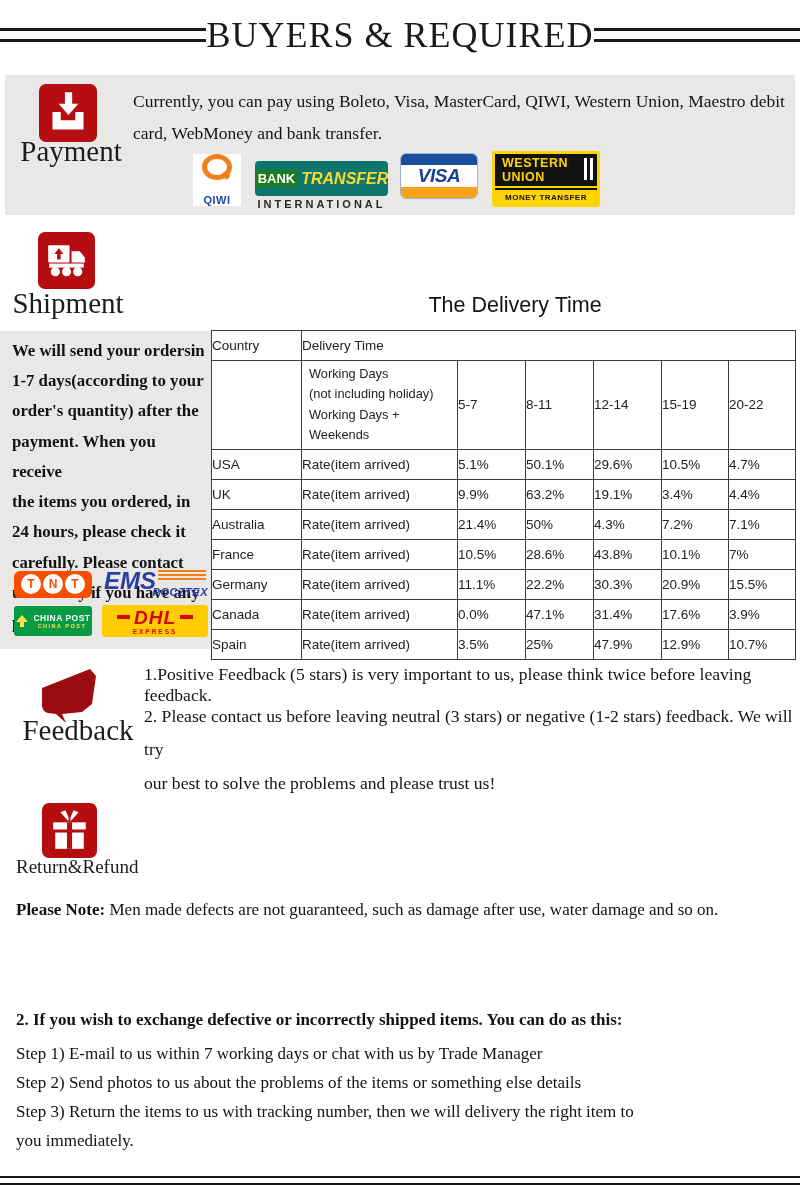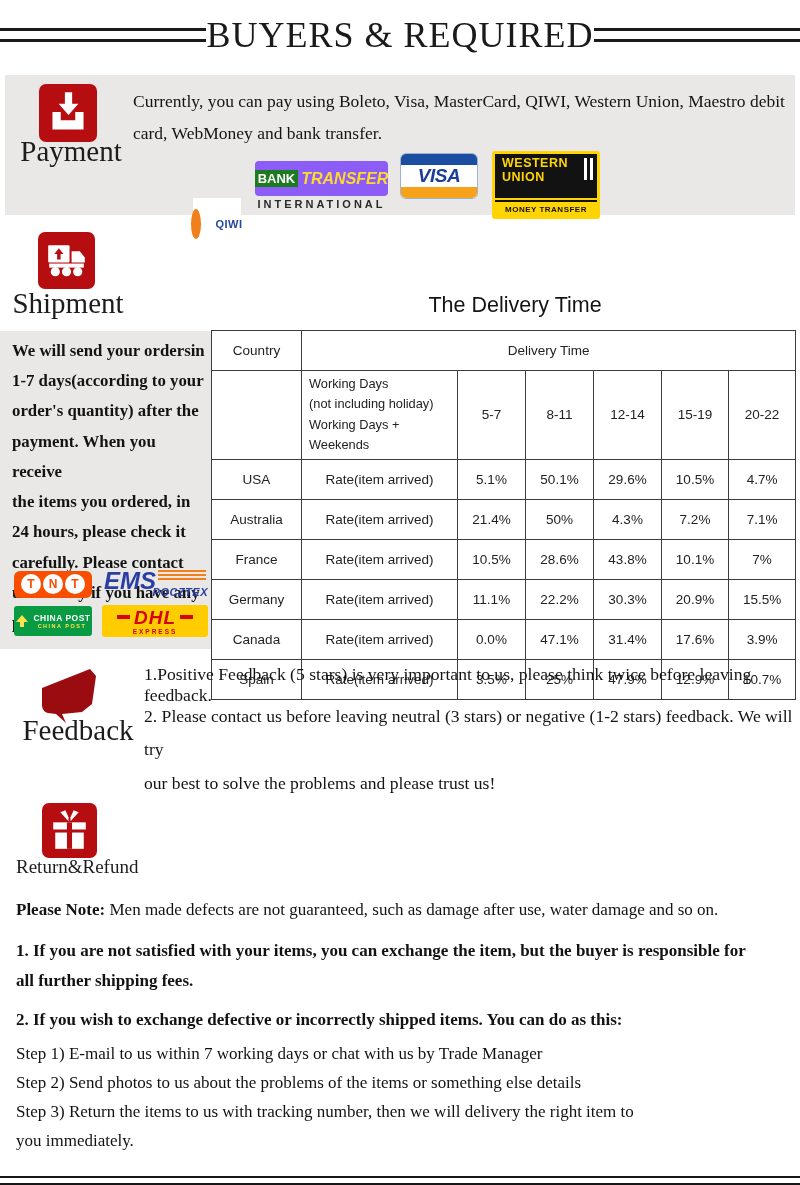--- a/index.html
+++ b/index.html
@@ -13,39 +13,39 @@
 
   
   .paybox{position:absolute;top:75px;left:5px;width:790px;height:140px;background:#e9e8e6;}
   .icon-tile{background:#b60d10;border-radius:7px;position:absolute;}
   .pay-icon{left:34px;top:9px;width:58px;height:58px;}
   .sec-label{position:absolute;font-size:29px;color:#1c1c1c;text-align:center;}
   .pay-label{left:10px;top:60px;width:112px;}
   .pay-desc{position:absolute;left:128px;top:10px;width:652px;font-size:17.5px;line-height:1.85;
             white-space:pre-line;color:#141414;}
   .logo{position:absolute;box-sizing:border-box;font-family:"Liberation Sans",sans-serif;}
-  .qiwi{left:188px;top:79px;width:48px;height:52px;background:#fff;display:flex;flex-direction:row;
-        align-items:center;justify-content:center;gap:14px;margin-top:44px;}
+  .qiwi{left:188px;top:79px;width:48px;height:52px;background:#fff;display:flex;flex-direction:column;
+        align-items:center;justify-content:center;gap:14px;}
   .qiwi .ring{width:20px;height:20px;border:5px solid #f08019;border-radius:50%;position:relative;}
   .qiwi .ring::after{content:"";position:absolute;right:-3px;bottom:-4px;width:6px;height:8px;
         background:#f08019;border-radius:0 0 6px 2px;transform:rotate(-25deg);}
   .qiwi .qiwi-txt{font-weight:bold;font-size:11px;color:#23479c;letter-spacing:.5px;}
   .bt{left:250px;top:86px;width:133px;}
-  .bt .bt-box{height:35px;background:#8b5cf6;border-radius:4px;display:flex;align-items:center;
+  .bt .bt-box{height:35px;background:#0f766e;border-radius:4px;display:flex;align-items:center;
         justify-content:center;gap:3px;}
   .bt .bt-bank{background:#1c7a1f;color:#fff;font-weight:bold;font-size:13px;padding:1px 3px;}
   .bt .bt-transfer{color:#ffd92b;font-weight:bold;font-style:italic;font-size:16px;}
   .bt .bt-sub{margin-top:2px;text-align:center;font-size:11px;font-weight:bold;letter-spacing:3px;color:#2a2a2a;}
   .visa{left:395px;top:78px;width:78px;height:46px;background:#fff;border:1px solid #9db3d4;border-radius:6px;
         overflow:hidden;display:flex;flex-direction:column;}
   .visa .band-top{height:11px;background:#1b4ea0;}
   .visa .band-bot{height:11px;background:#f7a21b;}
   .visa .visa-mid{flex:1;display:flex;align-items:center;justify-content:center;}
   .visa .visa-txt{font-style:italic;font-weight:bold;font-size:19px;color:#1b3e9b;letter-spacing:-.5px;}
-  .wu{left:487px;top:76px;width:108px;height:68px;background:#ffd400;border-radius:3px;padding:3px;
+  .wu{left:487px;top:76px;width:108px;height:56px;background:#ffd400;border-radius:3px;padding:3px;
         display:flex;flex-direction:column;}
   .wu .wu-black{flex:1;background:#121212;position:relative;padding:3px 0 0 7px;}
   .wu .wu-txt{color:#ffd400;font-weight:900;font-size:12.5px;line-height:1.1;letter-spacing:.5px;}
   .wu .wu-bars{position:absolute;right:4px;top:4px;display:flex;gap:3px;}
   .wu .wu-bars i{display:block;width:3px;height:22px;background:#fff;}
   .wu .wu-strip{height:14px;display:flex;align-items:center;justify-content:center;border-top:2px solid #111;
         margin-top:2px;}
   .wu .wu-sub{font-weight:900;font-size:8px;color:#111;letter-spacing:.5px;}
 
   
@@ -79,21 +79,21 @@
         align-items:center;justify-content:center;font-family:"Liberation Sans",sans-serif;}
   .dhl .dhl-row{display:flex;align-items:center;gap:4px;}
   .dhl .dash{width:13px;height:4px;background:#d40511;}
   .dhl .dhl-txt{font-weight:900;font-style:italic;font-size:19px;color:#d40511;letter-spacing:1px;line-height:1;}
   .dhl .dhl-sub{font-weight:bold;font-size:6.5px;color:#d40511;letter-spacing:2px;margin-top:1px;}
 
   
   .dtable{position:absolute;left:211px;top:330px;width:584px;border-collapse:collapse;
         font-family:"Liberation Sans",sans-serif;font-size:13.5px;color:#222;background:#fff;
         table-layout:fixed;}
-  .dtable td{border:1px solid #3c3c3c;text-align:center;vertical-align:middle;padding:12px;}
+  .dtable td{border:1px solid #3c3c3c;text-align:left;vertical-align:middle;padding:0;}
   .dtable tr.r-head{height:30px;}
   .dtable tr.r-sub{height:65px;}
   .dtable tr.r-data{height:30px;}
   .dtable td.sub-desc{text-align:left;padding:3px 4px 3px 7px;font-size:12.8px;line-height:1.6;}
 
   
   .fb-icon{position:absolute;left:36px;top:666px;width:66px;height:62px;}
   .fb-label{left:6px;top:714px;width:144px;}
   .fb-t1{position:absolute;left:144px;top:664px;width:645px;font-size:17.6px;color:#141414;}
   .fb-t2{position:absolute;left:144px;top:700px;width:650px;font-size:17.6px;line-height:1.9;
@@ -258,20 +258,29 @@
     <tr class="r-data">
       <td>USA</td>
       <td>Rate(item arrived)</td>
       <td>5.1%</td>
       <td>50.1%</td>
       <td>29.6%</td>
       <td>10.5%</td>
       <td>4.7%</td>
     </tr>
     <tr class="r-data">
+      <td>UK</td>
+      <td>Rate(item arrived)</td>
+      <td>9.9%</td>
+      <td>63.2%</td>
+      <td>19.1%</td>
+      <td>3.4%</td>
+      <td>4.4%</td>
+    </tr>
+    <tr class="r-data">
       <td>Australia</td>
       <td>Rate(item arrived)</td>
       <td>21.4%</td>
       <td>50%</td>
       <td>4.3%</td>
       <td>7.2%</td>
       <td>7.1%</td>
     </tr>
     <tr class="r-data">
       <td>France</td>
@@ -326,22 +335,20 @@
     <svg viewBox="0 0 54 54" width="55" height="55">
       <polygon points="26,18 18,9 23,7 26,14" fill="#fff"></polygon>
       <polygon points="28,18 36,9 31,7 28,14" fill="#fff"></polygon>
       <rect x="11" y="19" width="32" height="7" fill="#fff"></rect>
       <rect x="13" y="29" width="28" height="16" fill="#fff"></rect>
       <rect x="24.5" y="19" width="5" height="26" fill="#b60d10"></rect>
     </svg>
   </div>
   <div class="sec-label rr-label">Return&amp;Refund</div>
   <div class="rr-note"><b>Please Note:</b><span> Men made defects are not guaranteed, such as damage after use, water damage and so on.</span></div>
-  <div class="rr-p1">1. If you are not satisfied with your items, you can exchange the item, but the buyer is responsible for
-all further shipping fees.</div>
   <div class="rr-p2">2. If you wish to exchange defective or incorrectly shipped items. You can do as this:</div>
   <div class="rr-steps"> Step 1) E-mail to us within 7 working days or chat with us by Trade Manager
  Step 2) Send photos to us about the problems of the items or something else details
  Step 3) Return the items to us with tracking number, then we will delivery the right item to
 you immediately.</div>
 
   <div class="bottom-rule"></div>
 </div>
 
 </body></html>

